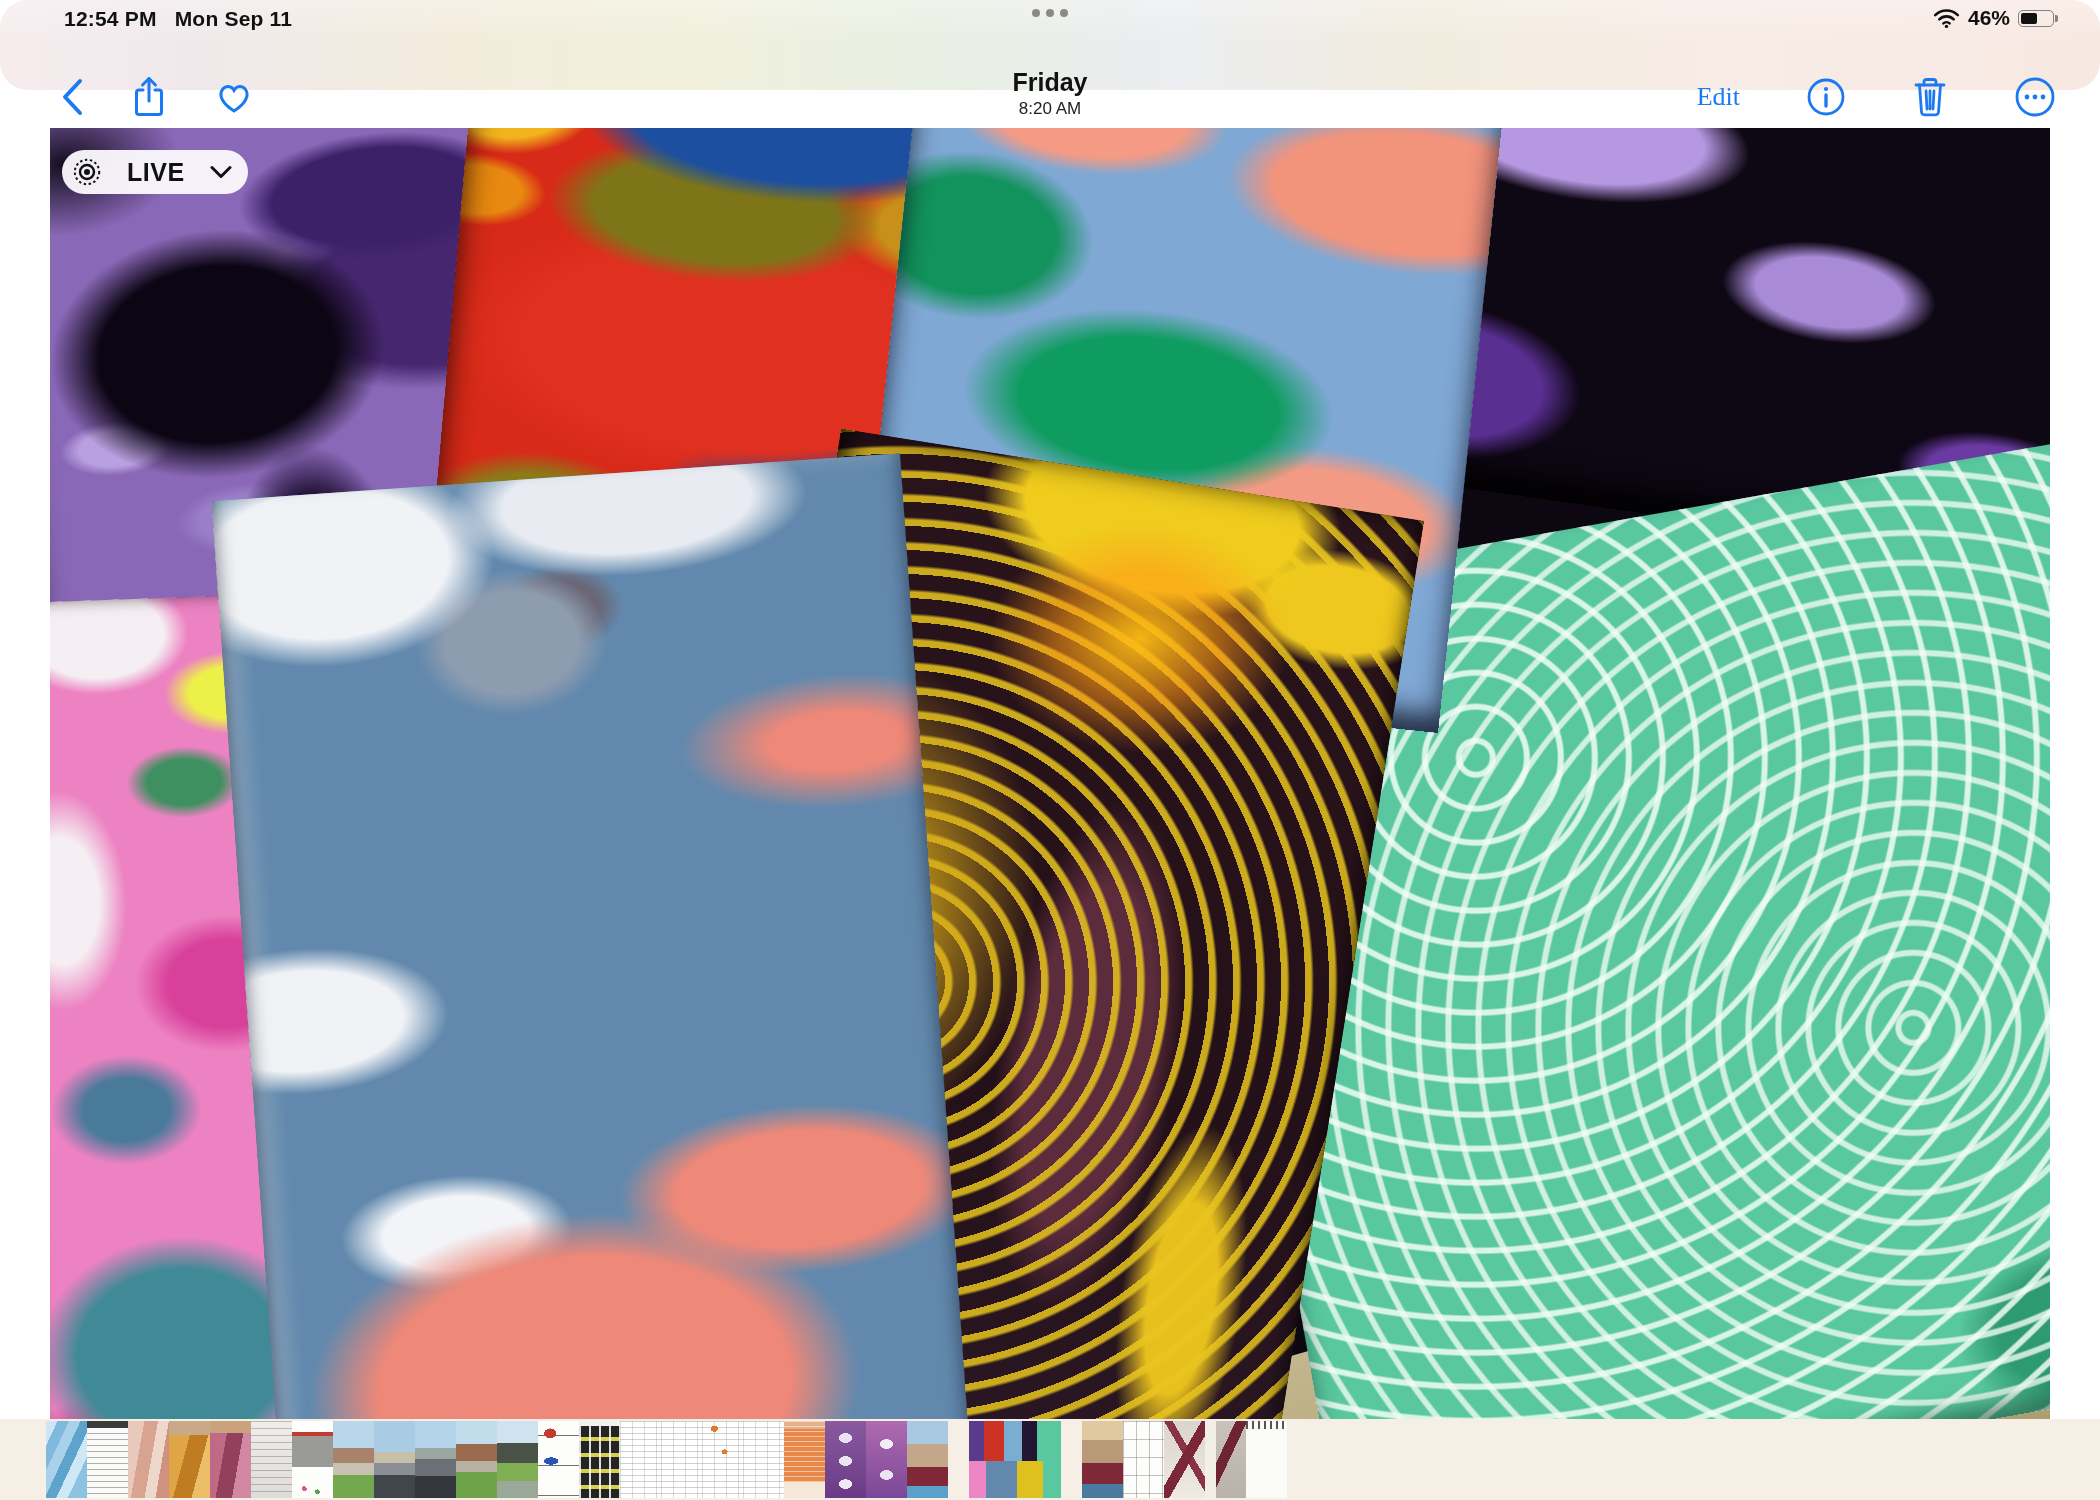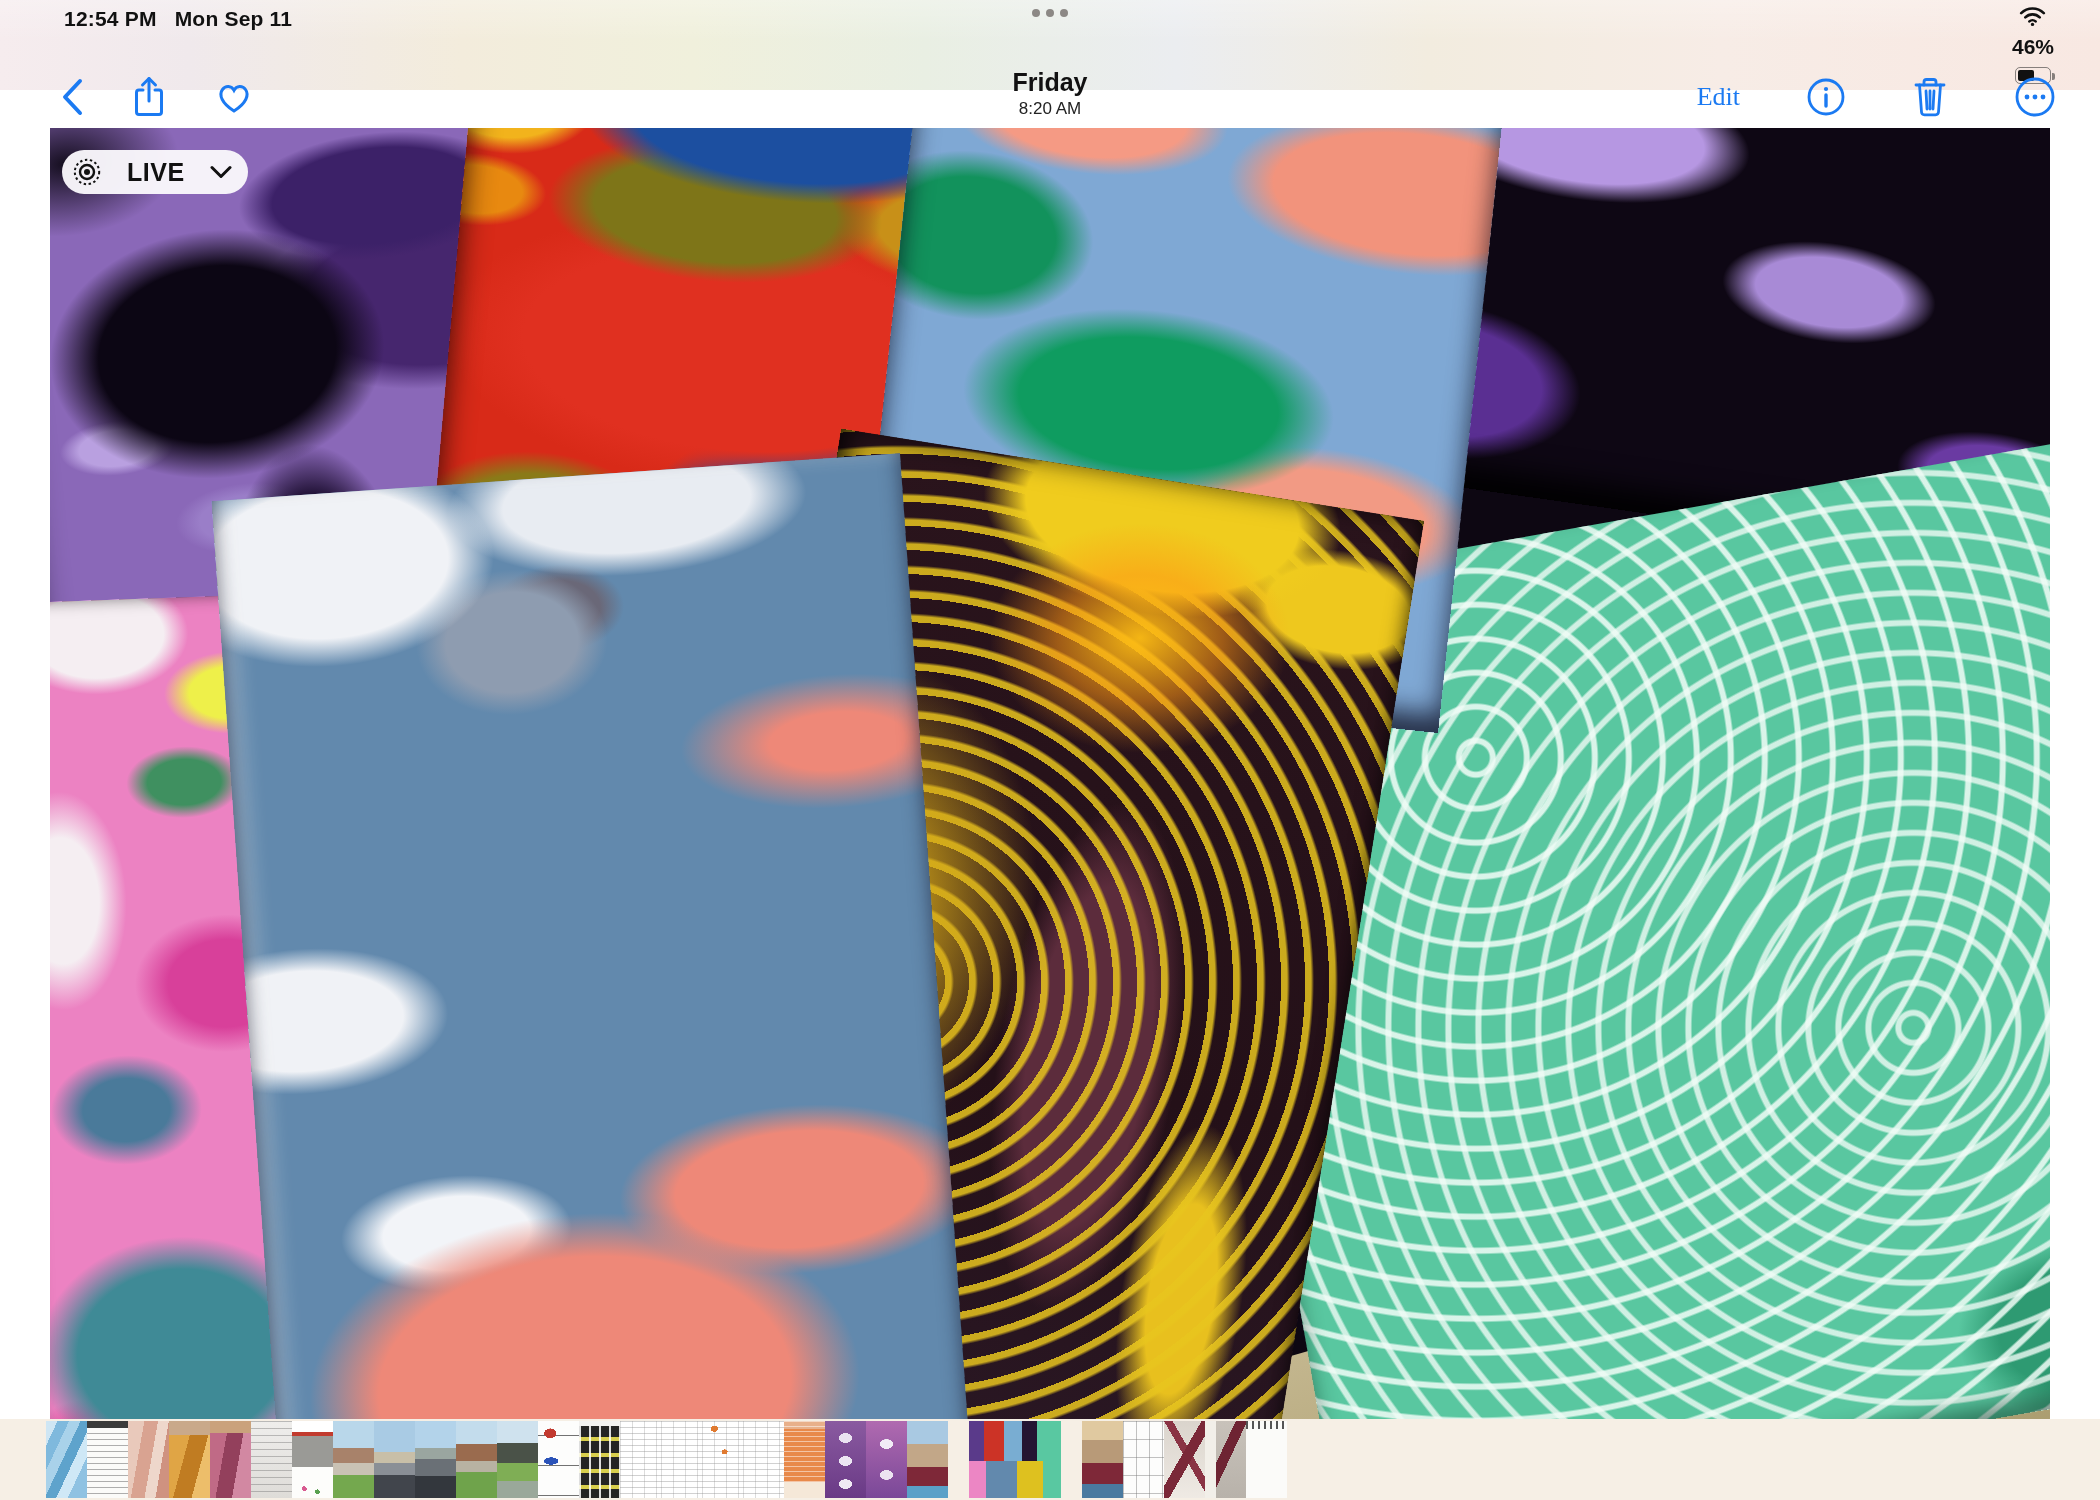--- a/index.html
+++ b/index.html
@@ -5,25 +5,26 @@
   * { margin:0; padding:0; box-sizing:border-box; }
   html,body { width:2100px; height:1500px; overflow:hidden; background:#ffffff;
     font-family:"Liberation Sans", sans-serif; -webkit-font-smoothing:antialiased; }
 
   
   .header {
     position:absolute; left:0; top:0; width:2100px; height:90px;
     background:
       linear-gradient(180deg, rgba(255,255,255,.28), rgba(255,255,255,0) 45%),
       linear-gradient(90deg,#f6ecee 0%,#f0e9ec 9%,#f3ecdc 22%,#f0f0dc 33%,#e9efe3 44%,#ebedf0 56%,#f2ecdf 68%,#f7ece6 82%,#f8e8e2 100%);
+    border-radius: 28px;
   }
   .statusbar { position:absolute; left:0; top:0; width:2100px; height:34px; }
   .status-left { position:absolute; left:64px; top:7px; font-size:21px; font-weight:700; color:#111; letter-spacing:.2px; }
   .status-left .date { font-weight:600; margin-left:18px; }
-  .status-right { position:absolute; right:46px; top:6px; display:flex; align-items:center; gap:8px;flex-direction:column; }
+  .status-right { position:absolute; right:46px; top:6px; display:flex; align-items:center; gap:8px; }
   .battery-pct { font-size:21px; font-weight:600; color:#111; }
   .battery { position:relative; width:36px; height:17px; border:1.5px solid rgba(40,40,40,.55); border-radius:5px; }
   .battery .fill { position:absolute; left:2px; top:2px; bottom:2px; width:46%; background:#111; border-radius:2px; }
   .battery .nub { position:absolute; right:-5px; top:4.5px; width:3px; height:7px; background:rgba(40,40,40,.55); border-radius:0 2px 2px 0; }
 
   .multidots { position:absolute; left:50%; top:9px; transform:translateX(-50%); display:flex; gap:6px; }
   .multidots i { width:8px; height:8px; border-radius:50%; background:#8c8885; }
 
   .navbar { position:absolute; left:0; top:30px; width:2100px; height:98px;margin-top:32px; }
   .nav-left { position:absolute; left:60px; top:14px; display:flex; align-items:center; gap:48px; }

